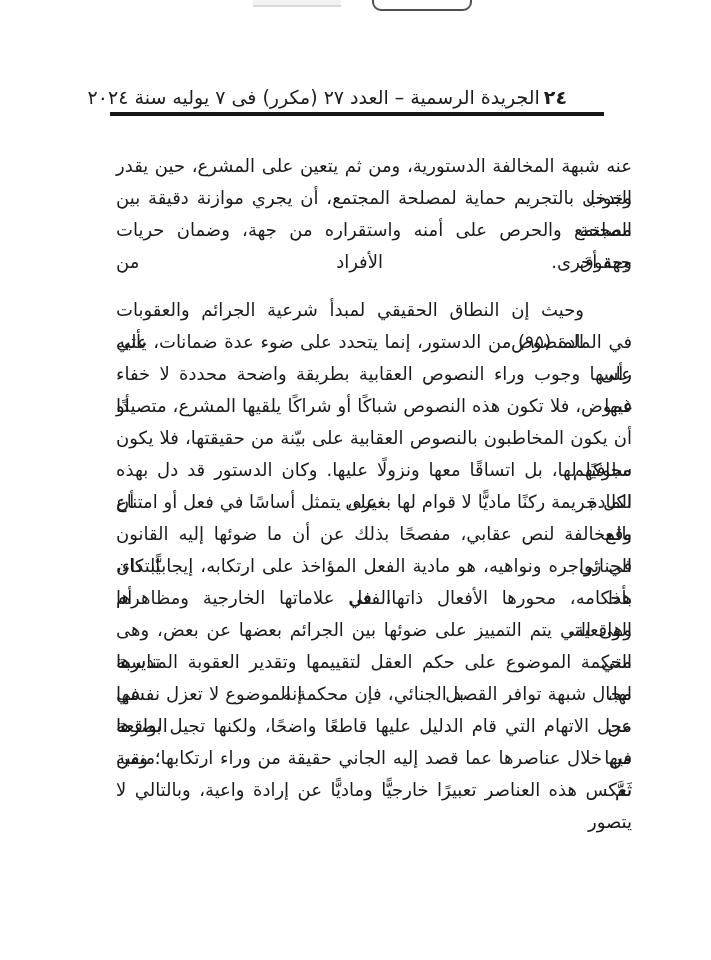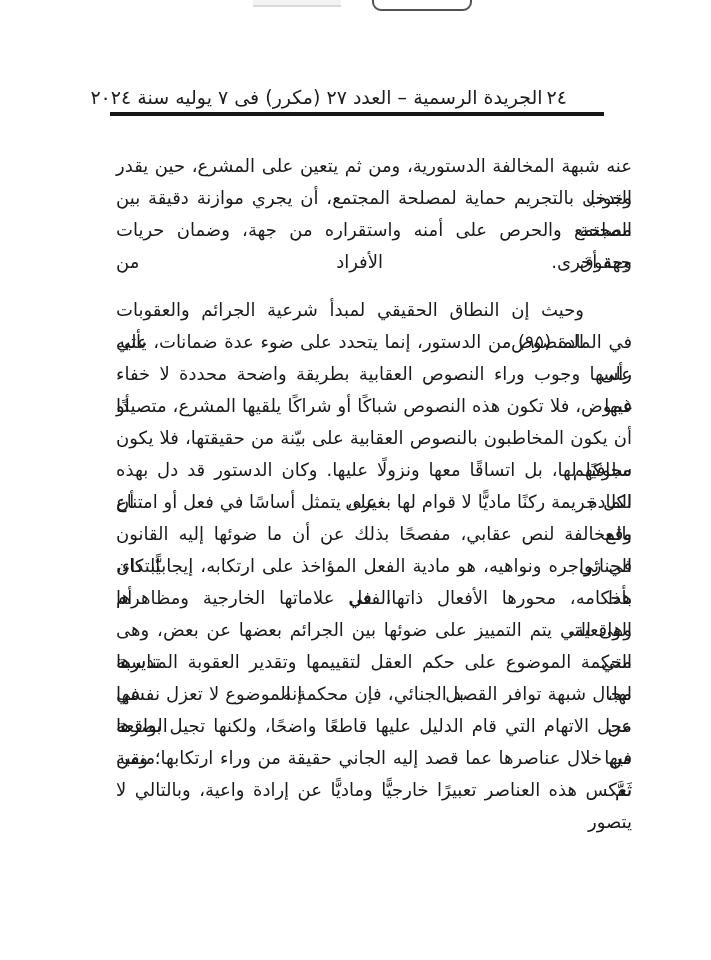--- a/index.html
+++ b/index.html
@@ -33,21 +33,21 @@
     position: absolute; top: 84px; left: 110px;
     width: 494px; height: 26px;
     display: flex; align-items: center;
     justify-content: space-between;
     direction: rtl;
     padding: 0;
     box-sizing: border-box;
     font-size: 19px;
     white-space: nowrap;
   }
-  .page-number { padding-left: 4px; margin-right: 37px; letter-spacing: 1px; }
+  .page-number { padding-left: 4px; margin-right: 37px; letter-spacing: 1px; font-weight: bold; }
   .issue-title { margin-left: 22px; }
   .header-rule {
     position: absolute; top: 112px; left: 110px;
     width: 494px; height: 4px;
     background: #161616;
   }
 
   
   .body-text {
     position: absolute; top: 134px; right: 63px;

